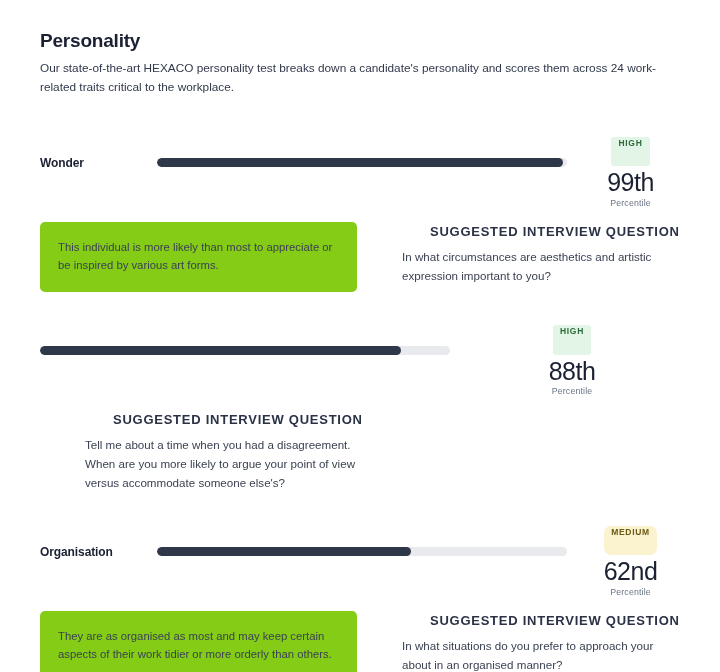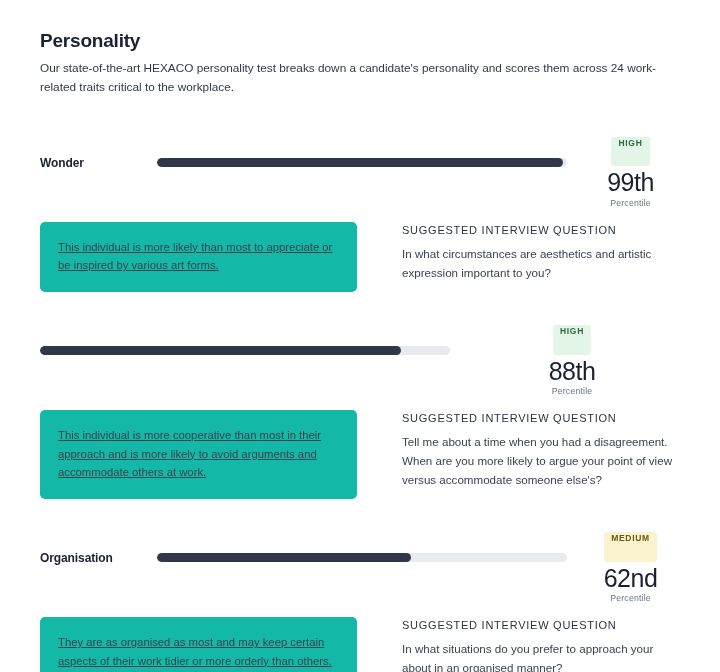--- a/index.html
+++ b/index.html
@@ -92,21 +92,21 @@
   .score-badge {
     display: inline-block;
     font-size: 8.5px;
     font-weight: bold;
     letter-spacing: 0.7px;
     padding: 2px 7px 18px 7px;
     border-radius: 3px;
     line-height: 1.1;
   }
   .score-badge.high   { background: #e3f5e6; color: #2c6b3a; }
-  .score-badge.medium { background: #fbf2cf; color: #6b5a14; }
+  .score-badge.medium { background: #fbf2cf; color: #6b5a14; border-radius: 7px; }
 
   .score-value {
     font-size: 25px;
     font-weight: normal;
     color: #1b2132;
     line-height: 1.15;
     margin-top: 2px;
     letter-spacing: -0.5px;
     text-align: center;
   }
@@ -120,40 +120,40 @@
   
   .trait-detail {
     display: flex;
     align-items: flex-start;
     margin-top: 14px;
   }
 
   .trait-summary {
     flex: 0 0 317px;
     width: 317px;
-    background: #14b8a6;
+    background: #84cc16;
     border-radius: 5px;
     padding: 16px 18px 18px 18px;
     font-size: 11.3px;
     line-height: 1.62;
     color: #3b4252;
-    text-decoration: underline;
   }
 
   .trait-question {
     flex: 1 1 auto;
     padding-left: 45px;
     padding-top: 2px;
   }
   .question-label {
-    font-size: 11px;
-    font-weight: normal;
+    font-size: 13px;
+    font-weight: bold;
     letter-spacing: 0.75px;
     color: #2b3245;
     margin-bottom: 9px;
+    margin-left: 28px;
   }
   .question-text {
     font-size: 11.6px;
     line-height: 1.62;
     color: #3b4252;
     max-width: 278px;
   }
 </style>
 </head>
 <body>
@@ -194,21 +194,20 @@
           <div class="bar-fill" aria-valuenow="88" style="width: 88%;"></div>
         </div>
       </div>
       <div class="trait-score">
         <div class="score-badge high">HIGH</div>
         <div class="score-value">88th</div>
         <div class="score-caption">Percentile</div>
       </div>
     </div>
     <div class="trait-detail">
-      <div class="trait-summary">This individual is more cooperative than most in their approach and is more likely to avoid arguments and accommodate others at work.</div>
       <div class="trait-question">
         <div class="question-label">SUGGESTED INTERVIEW QUESTION</div>
         <div class="question-text">Tell me about a time when you had a disagreement. When are you more likely to argue your point of view versus accommodate someone else's?</div>
       </div>
     </div>
   </div>
 
   <div class="trait-block">
     <div class="trait-head">
       <div class="trait-name">Organisation</div>

